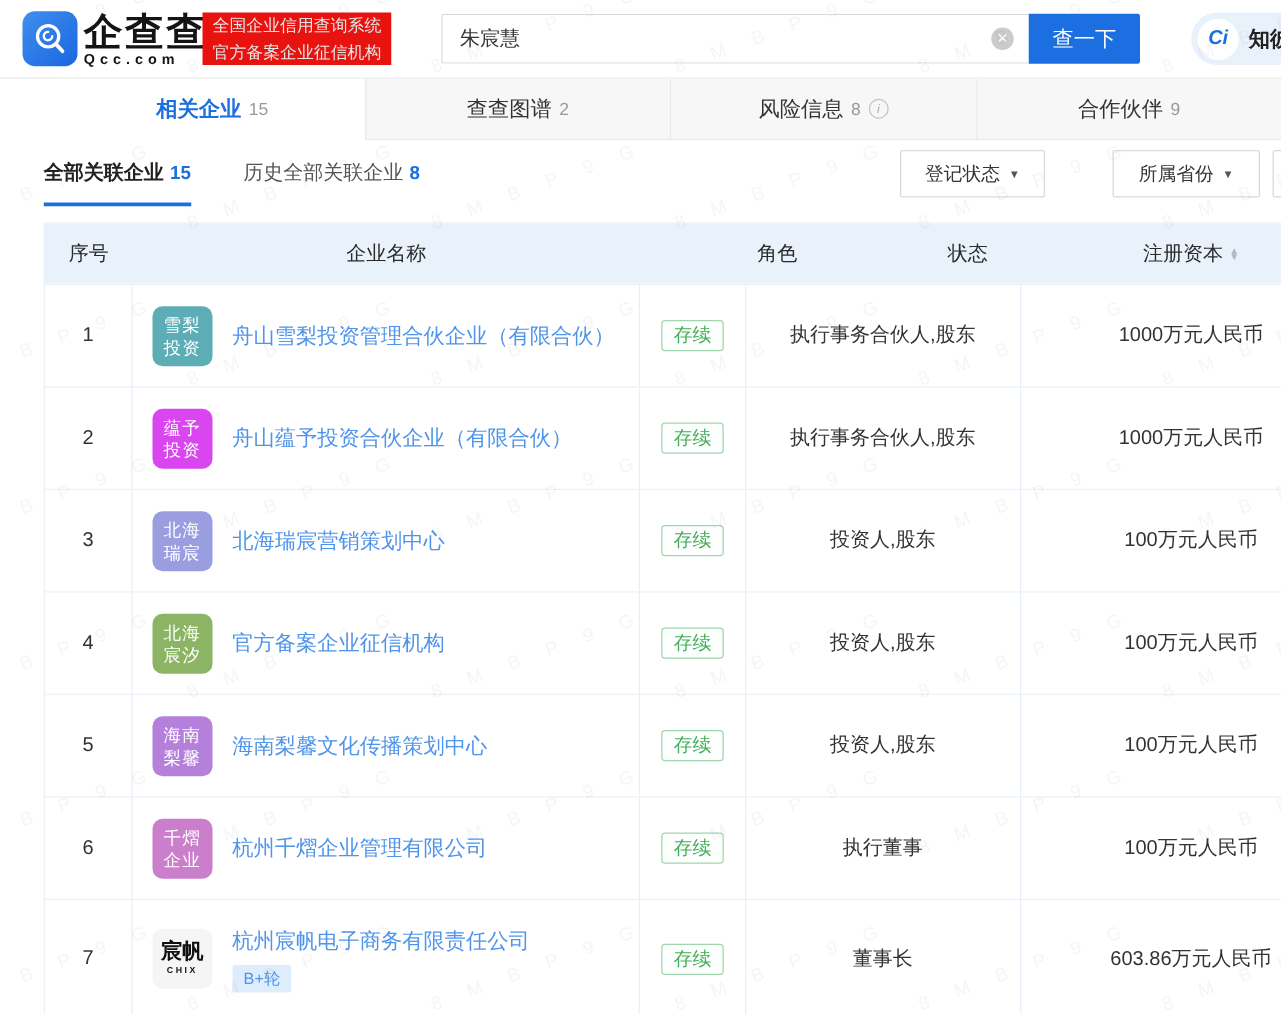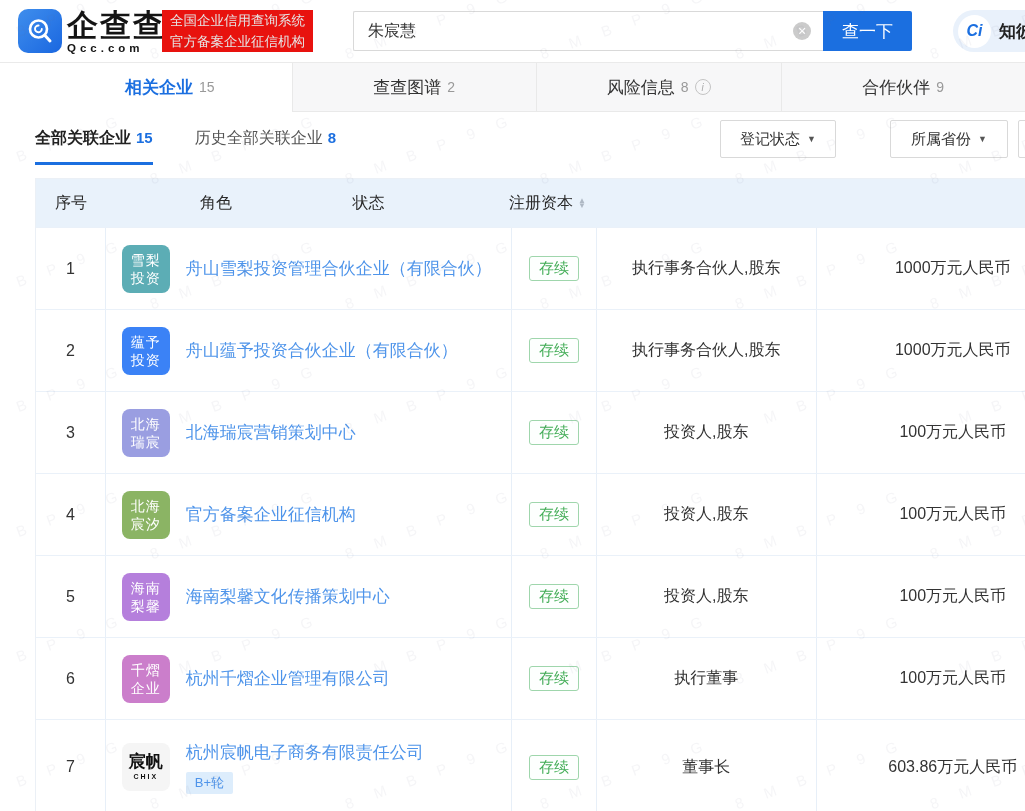--- a/index.html
+++ b/index.html
@@ -157,20 +157,21 @@
   <div class="filter-btn" style="left:890px;width:118px;">
     <span>所属省份</span>
     <span class="caret">▼</span>
   </div>
   <div class="filter-btn" style="left:1018px;width:60px;"></div>
 </div>
 
 <div class="table">
   <div class="thead">
     <div class="th c-idx">序号</div>
+    <div class="th c-name">企业名称</div>
     <div class="th c-role">角色</div>
     <div class="th c-status">状态</div>
     <div class="th c-cap">
       <span>注册资本</span>
       <span class="sort">
         <span>▲</span>
         <span>▼</span>
       </span>
     </div>
   </div>
@@ -189,21 +190,21 @@
     <div class="cell c-status b-r">
       <span class="status-badge">存续</span>
     </div>
     <div class="cell c-role b-r role">执行事务合伙人,股东</div>
     <div class="cell c-cap cap">1000万元人民币</div>
   </div>
 
   <div class="trow">
     <div class="cell c-idx b-r idx">2</div>
     <div class="cell c-name b-r name-cell">
-      <div class="logo" style="background:#3b82f6">
+      <div class="logo" style="background:#d946ef">
         <span>蕴予</span>
         <span>投资</span>
       </div>
       <div class="name-wrap">
         <a class="company-link">舟山蕴予投资合伙企业（有限合伙）</a>
       </div>
     </div>
     <div class="cell c-status b-r">
       <span class="status-badge">存续</span>
     </div>

